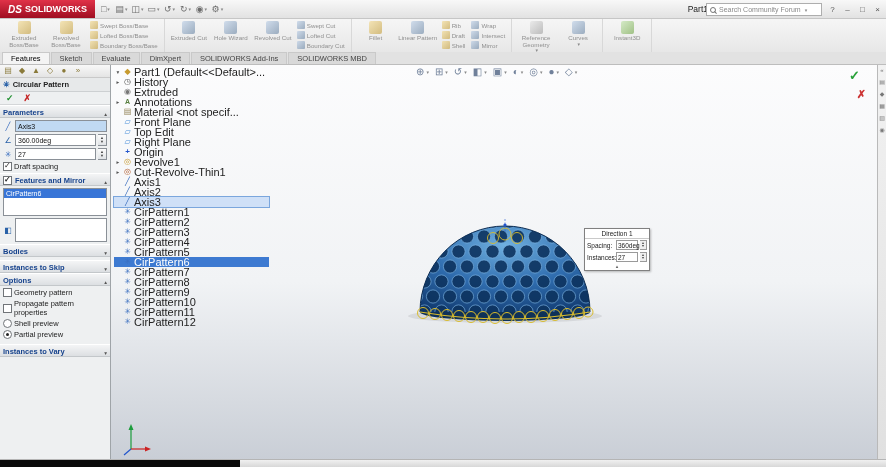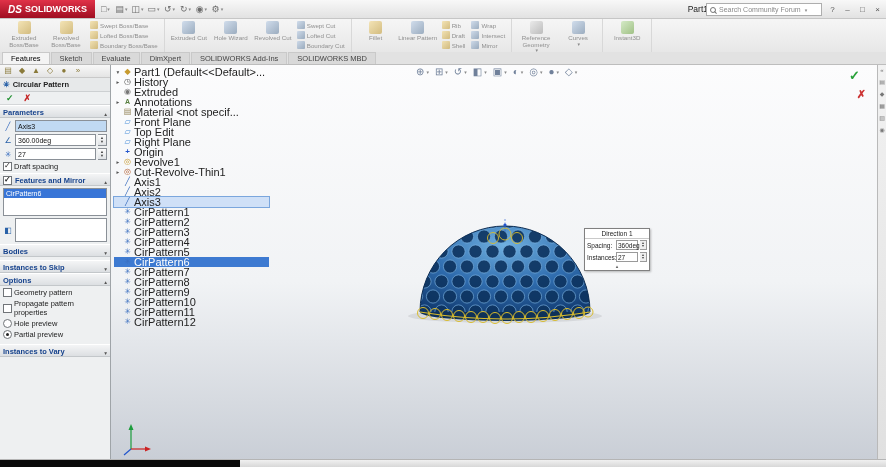--- a/index.html
+++ b/index.html
@@ -417,21 +417,21 @@
       <div class="prow">
           <span class="cb"></span>
           <span>Geometry pattern</span>
         </div>
       <div class="prow">
           <span class="cb"></span>
           <span>Propagate pattern properties</span>
         </div>
       <div class="prow">
           <span class="rb"></span>
-          <span>Hole preview</span>
+          <span>Shell preview</span>
         </div>
       <div class="prow">
           <span class="rb on"></span>
           <span>Partial preview</span>
         </div>
     </div>
 
     <div class="gap"></div>
     <div class="sec">
       <span>Instances to Vary</span>

